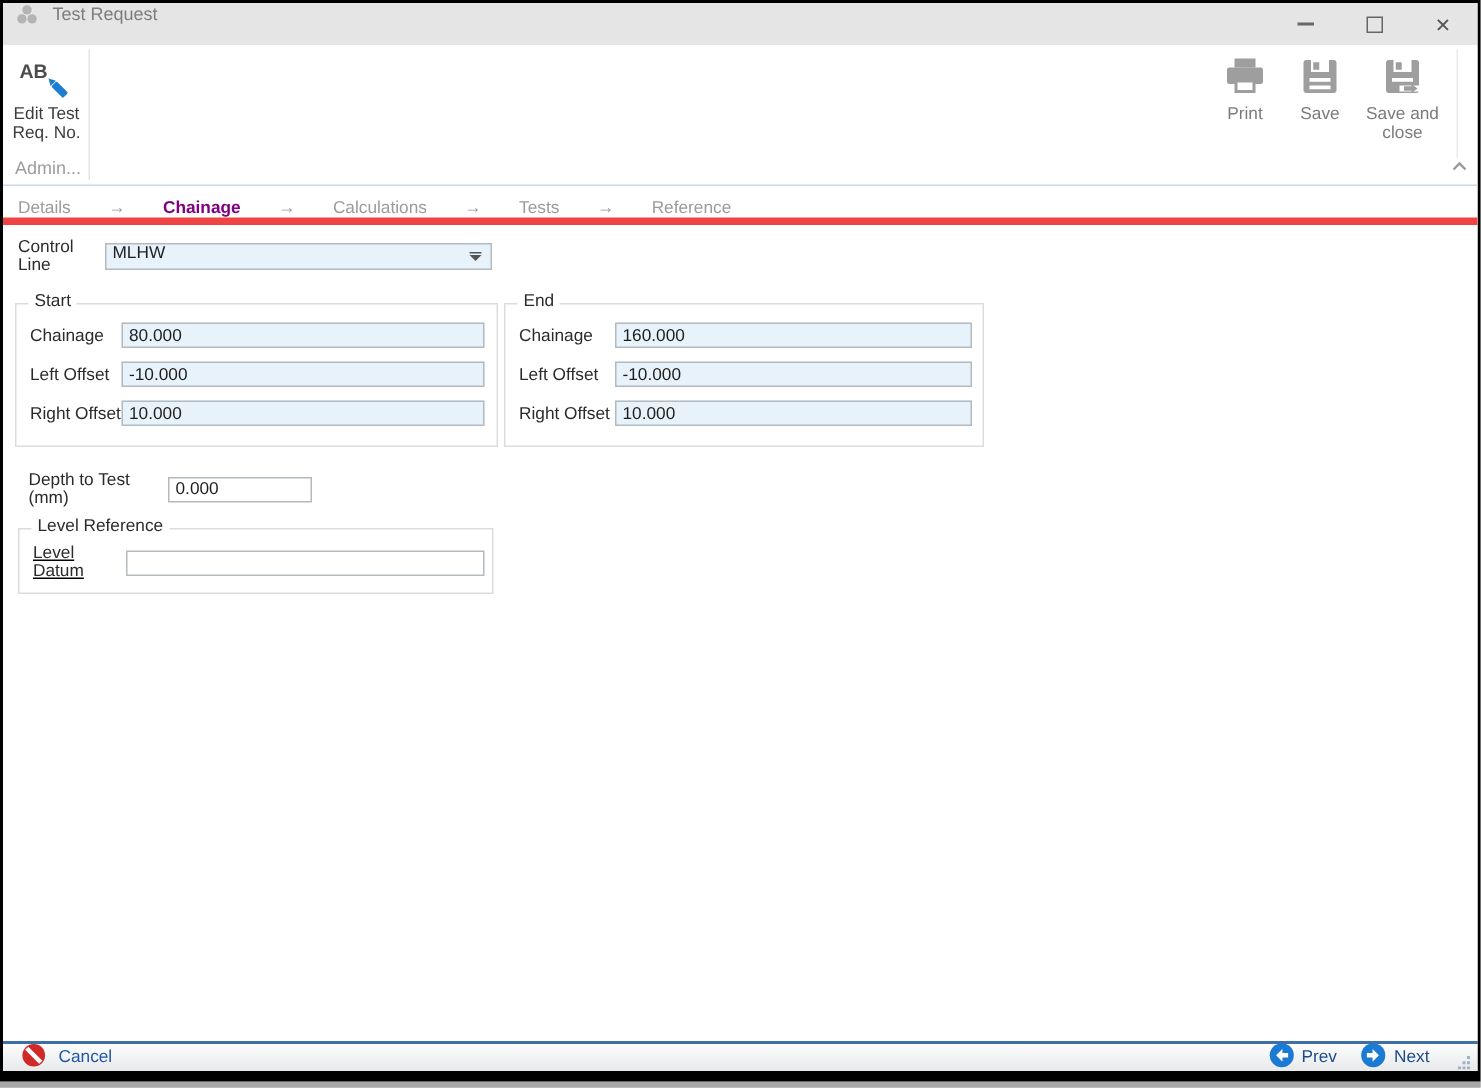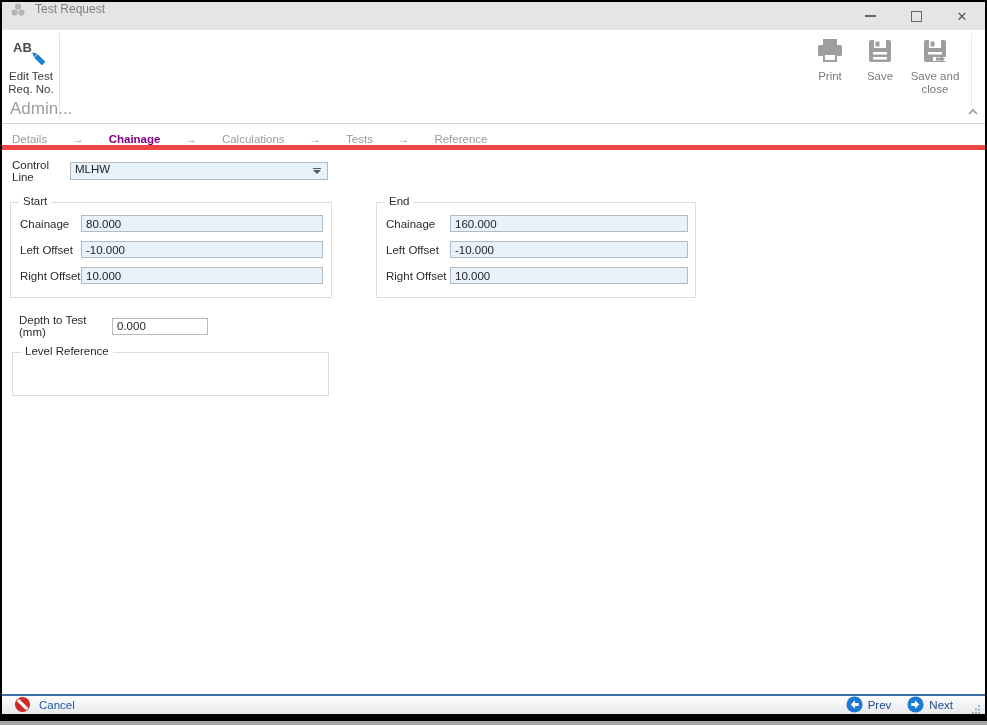--- a/index.html
+++ b/index.html
@@ -20,21 +20,21 @@
   .glyph-max { width:11px; height:11px; border:1.5px solid #666; display:block; }
   .glyph-close { font-size:13px; color:#555; line-height:1; }
 
   
   .ribbon { height:94px; flex:none; position:relative; background:#fff; border-bottom:1px solid #ccd7e3; }
   .big-button { position:absolute; left:4px; top:4px; width:50px; text-align:center; cursor:default; }
   .big-button .icon-wrap { position:relative; height:36px; }
   .ab-text { position:absolute; left:7px; top:6px; font-size:13px; font-weight:bold; color:#4c4c4c; letter-spacing:0; }
   .pencil-svg { position:absolute; left:22px; top:14px; }
   .big-button .lbl { font-size:11.5px; color:#3c3c3c; line-height:13px; width:50px; margin:0 auto; }
-  .ribbon-caption { position:absolute; left:8px; bottom:4px; font-size:17px; color:#9d9d9d;text-align:right; }
+  .ribbon-caption { position:absolute; left:8px; bottom:4px; font-size:12px; color:#9d9d9d;text-align:right; }
   .ribbon-vsep { position:absolute; left:57px; top:3px; bottom:3px; width:1px; background:#e4e4e4; }
   .ribbon-vsep2 { position:absolute; left:969px; top:3px; height:72px; width:1px; background:#e9e9e9; }
   .ribbon-right { position:absolute; right:22px; top:5px; display:flex; align-items:flex-start; }
   .r-btn { text-align:center; margin-left:6px; cursor:default; }
   .r-btn .r-icon { height:32px; display:flex; align-items:center; justify-content:center; }
   .r-btn .r-lbl { font-size:11.5px; color:#7b7b7b; line-height:13px; margin-top:3px; }
   .r-btn.print { width:46px; }
   .r-btn.save { width:42px; }
   .r-btn.saveclose { width:56px; }
   .ribbon-collapse { position:absolute; right:7px; bottom:4px; cursor:default; }
@@ -48,21 +48,21 @@
   
   .content { flex:1; background:#fff; padding:9px 0 0 10px; overflow:hidden; }
   .row { display:flex; align-items:center; }
   .f-label { font-size:11.5px; color:#2b2b2b; }
   .ctl-line-row { margin-bottom:13px; }
   .ctl-line-row .f-label { width:58px; flex:none; }
   .combo { width:258px; height:18px; background:#e7f2fb; border:1px solid #b3bac0; position:relative; display:flex; align-items:flex-start; padding-left:4px; font-size:11.5px; color:#1e1e1e; cursor:default; }
   .combo-arrow { position:absolute; right:6px; top:7px; width:0; height:0; border-left:4px solid transparent; border-right:4px solid transparent; border-top:4px solid #555; }
   .combo-arrow::before { content:""; position:absolute; left:-4px; top:-6px; width:8px; height:1px; background:#555; }
 
-  .groups-row { display:flex; margin-left:-2px;gap:40px; }
+  .groups-row { display:flex; margin-left:-2px; }
   .groupbox { position:relative; border:1px solid #dcdcdc; margin-top:6px; background:#fff; }
   .groupbox .legend { position:absolute; top:-8px; left:8px; background:#fff; padding:0 4px; font-size:11.5px; color:#2b2b2b; }
   .gb-start { width:322px; height:96px; }
   .gb-end { width:320px; height:96px; margin-left:4px; }
   .gb-level { width:317px; height:44px; margin-top:14px;text-decoration:underline; }
   .groupbox .rows { padding:12px 0 0 9px; }
   .g-row { display:flex; align-items:center; margin-bottom:9px; }
   .gb-start .g-row .f-label { width:61px; flex:none; }
   .gb-end .g-row .f-label { width:64px; flex:none; }
   .gb-level .g-row .f-label { width:62px; flex:none; }
@@ -235,20 +235,26 @@
       </div>
     </div>
 
     <div class="row depth-row">
       <span class="f-label">Depth to Test (mm)</span>
       <input class="field white" type="text" value="0.000" style="">
     </div>
 
     <div class="groupbox gb-level">
       <span class="legend">Level Reference</span>
+      <div class="rows" style="padding-top:10px;">
+        <div class="g-row">
+          <span class="f-label">Level Datum</span>
+          <input class="field white" type="text" value="" style="">
+        </div>
+      </div>
     </div>
 
   </div>
 
   <div class="footer">
     <div class="footer-btn">
       <span>
         <svg width="17" height="17" viewBox="0 0 18 18">
           <circle cx="9" cy="9" r="8" fill="#cf2a27"></circle>
           <rect x="2" y="7.4" width="14" height="3.2" fill="#fff" transform="rotate(45 9 9)"></rect>

